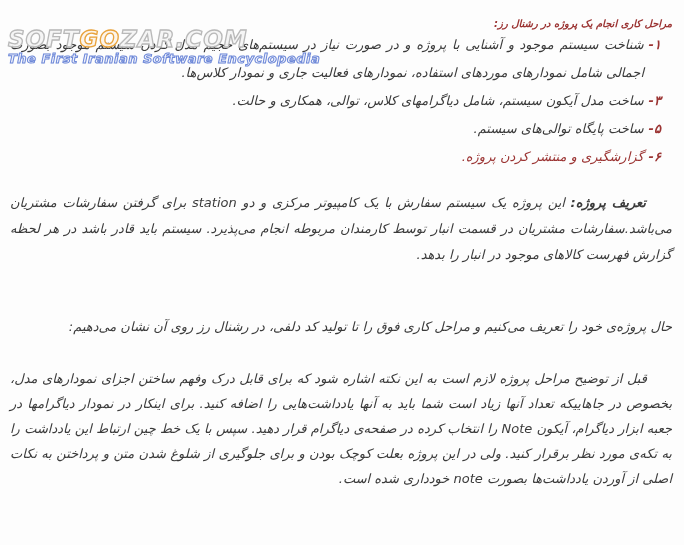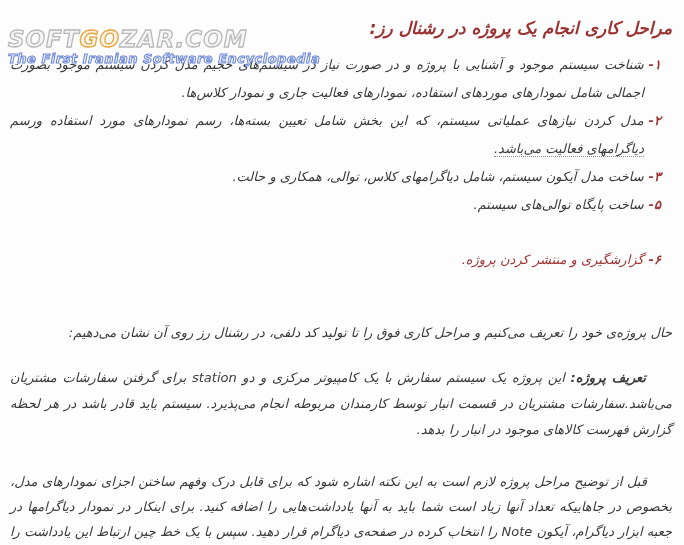--- a/index.html
+++ b/index.html
@@ -50,42 +50,42 @@
     margin-top:1px;
     font-weight:bold;
     font-size:13px;
     letter-spacing:0.5px;
     color:rgba(250,250,255,0.85);
     -webkit-text-stroke:1px var(--wm-tagline);
     text-shadow:0 0 1px rgba(109,136,216,0.6);
   }
   
   .title{
-    font-size:17px;
+    font-size:10px;
     font-weight:bold;
     color:var(--title-color);
     text-align:right;
-    margin:2px 0 13px 0;
+    margin:2px 0 2px 0;
   }
   
   .list{margin-right:11px;}
   .item{
     font-size:13px;
     line-height:28px;
     text-align:justify;
     padding-right:17px;
     text-indent:-17px;
     color:var(--body-color);
   }
   .item .num{
     color:var(--num-color);
     font-weight:bold;
     margin-left:5px;
   }
-  .item.accent{color:var(--accent-item);margin-top:27px;}
+  .item.accent{color:var(--accent-item);}
   .dotted{border-bottom:1px dotted #8f8f8f;}
   span:empty{border:none !important;}
   
   .para{
     font-size:13px;
     line-height:26px;
     text-align:justify;
     color:var(--body-color);
   }
   .para.intro{
@@ -111,25 +111,24 @@
 
   <div class="watermark">
     <div class="wm-logo"><span class="wm-seg">SOFT</span><span class="wm-seg go">GO</span><span class="wm-seg">ZAR.COM</span></div>
     <div class="wm-tagline">The First Iranian Software Encyclopedia</div>
   </div>
 
   <h1 class="title">مراحل کاری انجام یک پروژه در رشنال رز:</h1>
 
   <div class="list">
     <div class="item"><span class="num">۱-</span><span>شناخت سیستم موجود و آشنایی با پروژه و در صورت نیاز در سیستم‌های حجیم مدل کردن سیستم موجود بصورت اجمالی شامل نمودارهای موردهای استفاده، نمودارهای فعالیت جاری و نمودار کلاس‌ها.</span><span class="dotted"></span></div>
-    <div class="item"><span class="num">۲-</span><span>مدل کردن نیازهای عملیاتی سیستم، که این بخش شامل تعیین بسته‌ها، رسم نمودارهای مورد استفاده ورسم </span><span class="dotted">دیاگرامهای فعالیت می‌باشد.</span></div>
     <div class="item"><span class="num">۳-</span><span>ساخت مدل آیکون سیستم، شامل دیاگرامهای کلاس، توالی، همکاری و حالت.</span><span class="dotted"></span></div>
     <div class="item"><span class="num">۵-</span><span>ساخت پایگاه توالی‌های سیستم.</span><span class="dotted"></span></div>
     <div class="item accent"><span class="num">۶-</span><span>گزارشگیری و منتشر کردن پروژه.</span><span class="dotted"></span></div>
   </div>
 
+  <p class="para def"><strong>تعریف پروژه:</strong><span> این پروژه یک سیستم سفارش با یک کامپیوتر مرکزی و دو station برای گرفتن سفارشات مشتریان می‌باشد.سفارشات مشتریان در قسمت انبار توسط کارمندان مربوطه انجام می‌پذیرد. سیستم باید قادر باشد در هر لحظه گزارش فهرست کالاهای موجود در انبار را بدهد.</span></p>
+
   <p class="para intro">حال پروژه‌ی خود را تعریف می‌کنیم و مراحل کاری فوق را تا تولید کد دلفی، در رشنال رز روی آن نشان می‌دهیم:</p>
-
-  <p class="para def"><strong>تعریف پروژه:</strong><span> این پروژه یک سیستم سفارش با یک کامپیوتر مرکزی و دو station برای گرفتن سفارشات مشتریان می‌باشد.سفارشات مشتریان در قسمت انبار توسط کارمندان مربوطه انجام می‌پذیرد. سیستم باید قادر باشد در هر لحظه گزارش فهرست کالاهای موجود در انبار را بدهد.</span></p>
 
   <p class="para note">قبل از توضیح مراحل پروژه لازم است به این نکته اشاره شود که برای قابل درک وفهم ساختن اجزای نمودارهای مدل، بخصوص در جاهاییکه تعداد آنها زیاد است شما باید به آنها یادداشت‌هایی را اضافه کنید. برای اینکار در نمودار دیاگرامها در جعبه ابزار دیاگرام، آیکون Note را انتخاب کرده در صفحه‌ی دیاگرام قرار دهید. سپس با یک خط چین ارتباط این یادداشت را به تکه‌ی مورد نظر برقرار کنید. ولی در این پروژه بعلت کوچک بودن و برای جلوگیری از شلوغ شدن متن و پرداختن به نکات اصلی از آوردن یادداشت‌ها بصورت note  خودداری شده است.</p>
 
 </div>
 
 </body></html>

